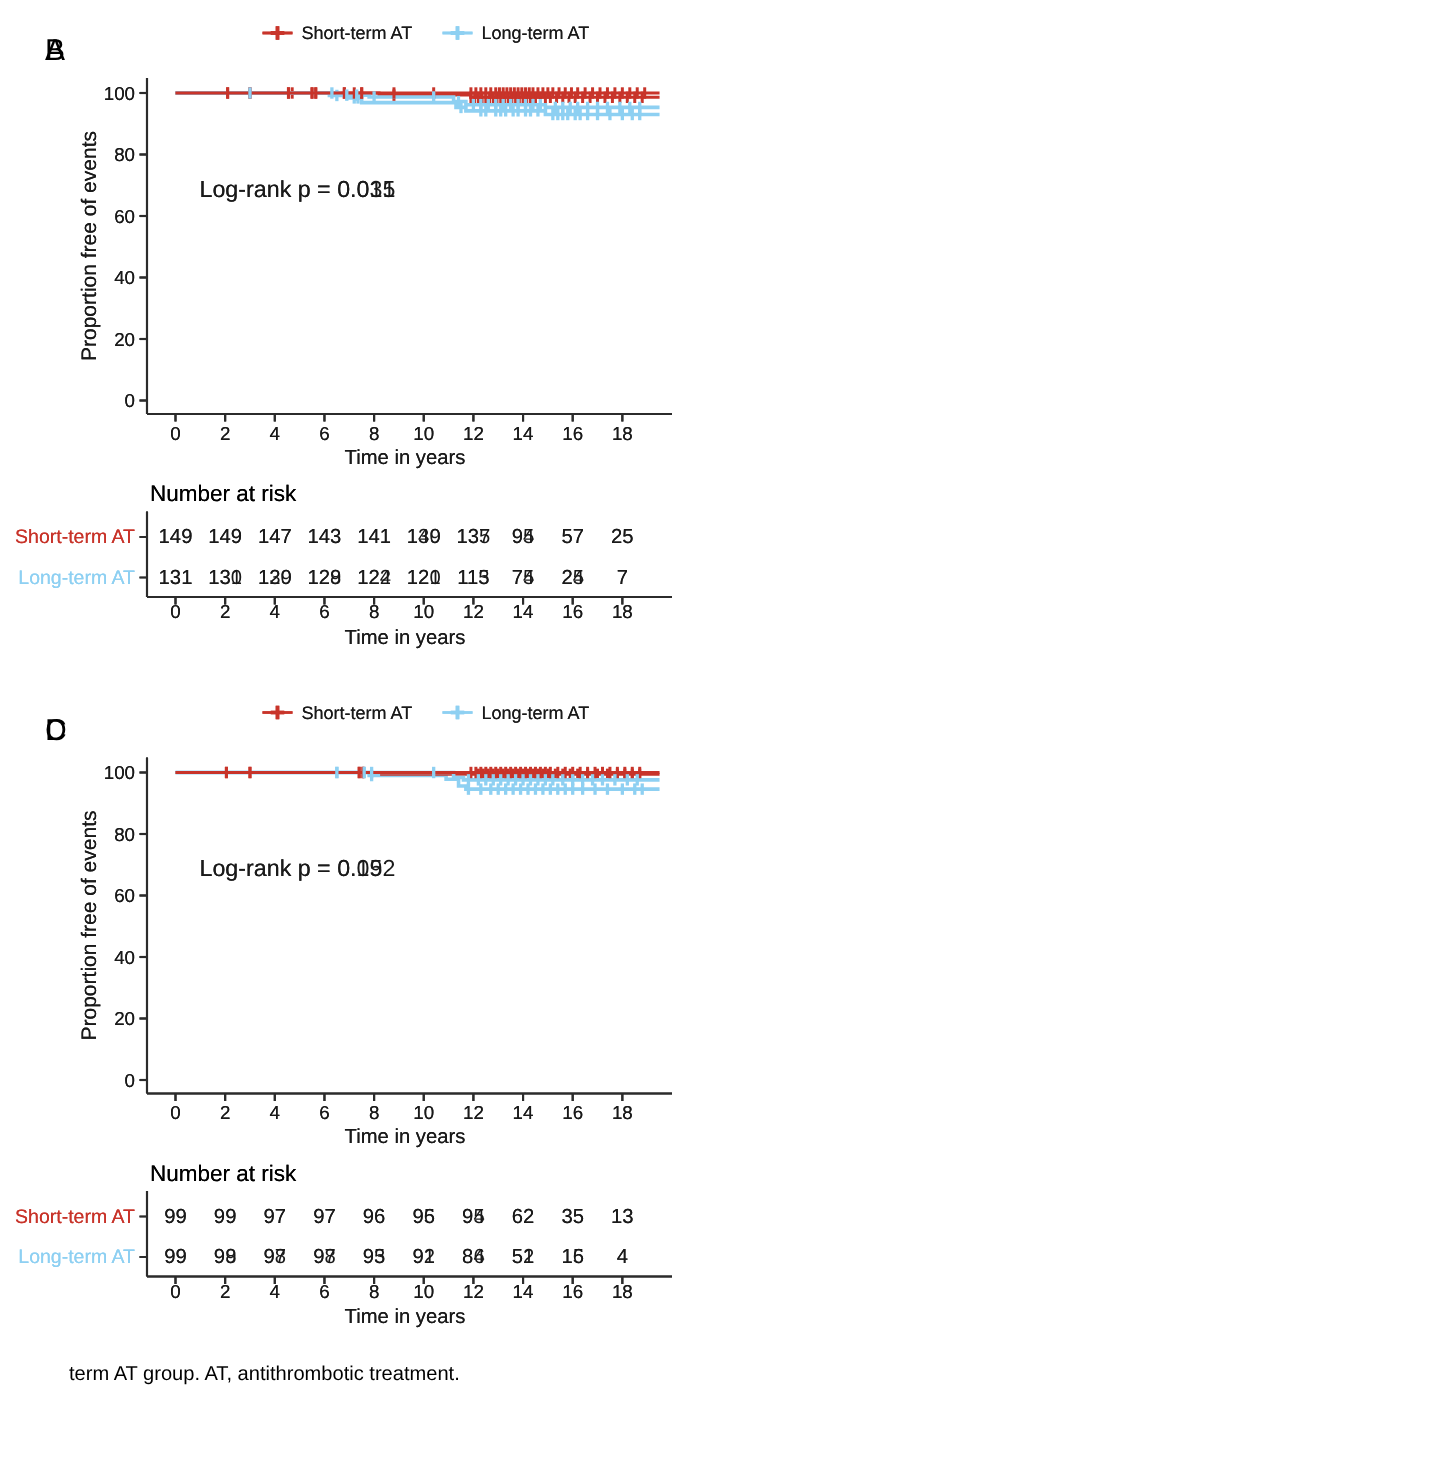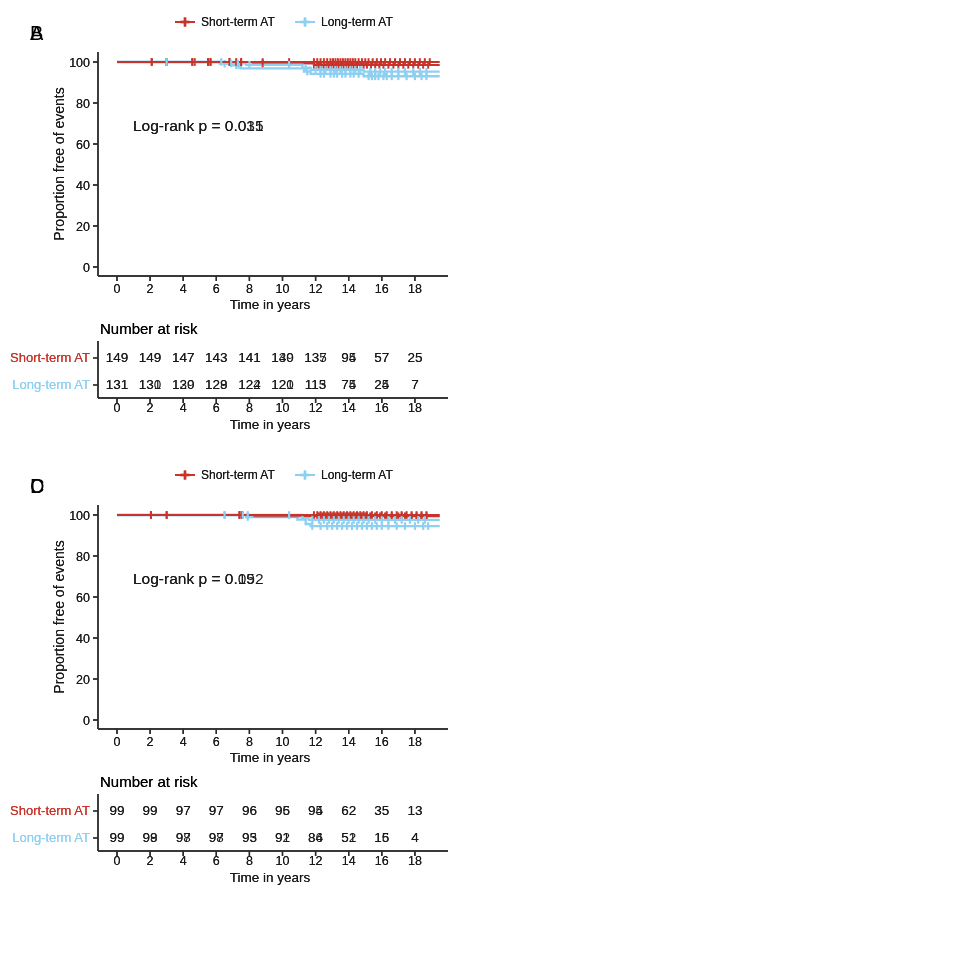--- a/index.html
+++ b/index.html
@@ -735,14 +735,15 @@
         <text x="348.70000000000005" y="412" font-size="12.5" fill="#1a1a1a" text-anchor="middle">14</text>
         <line x1="381.8" y1="398" x2="381.8" y2="403" stroke="#2b2b2b" stroke-width="1.4"></line>
         <text x="381.8" y="412" font-size="12.5" fill="#1a1a1a" text-anchor="middle">16</text>
         <line x1="414.90000000000003" y1="398" x2="414.90000000000003" y2="403" stroke="#2b2b2b" stroke-width="1.4"></line>
         <text x="414.90000000000003" y="412" font-size="12.5" fill="#1a1a1a" text-anchor="middle">18</text>
         <text x="270" y="429" font-size="13.5" fill="#1a1a1a" text-anchor="middle">Time in years</text>
       </g>
     </svg>
 
   <div id="figure-caption">
+    <div>term AT group. AT, antithrombotic treatment.</div>
   </div>
 </div>
 
 </body></html>

